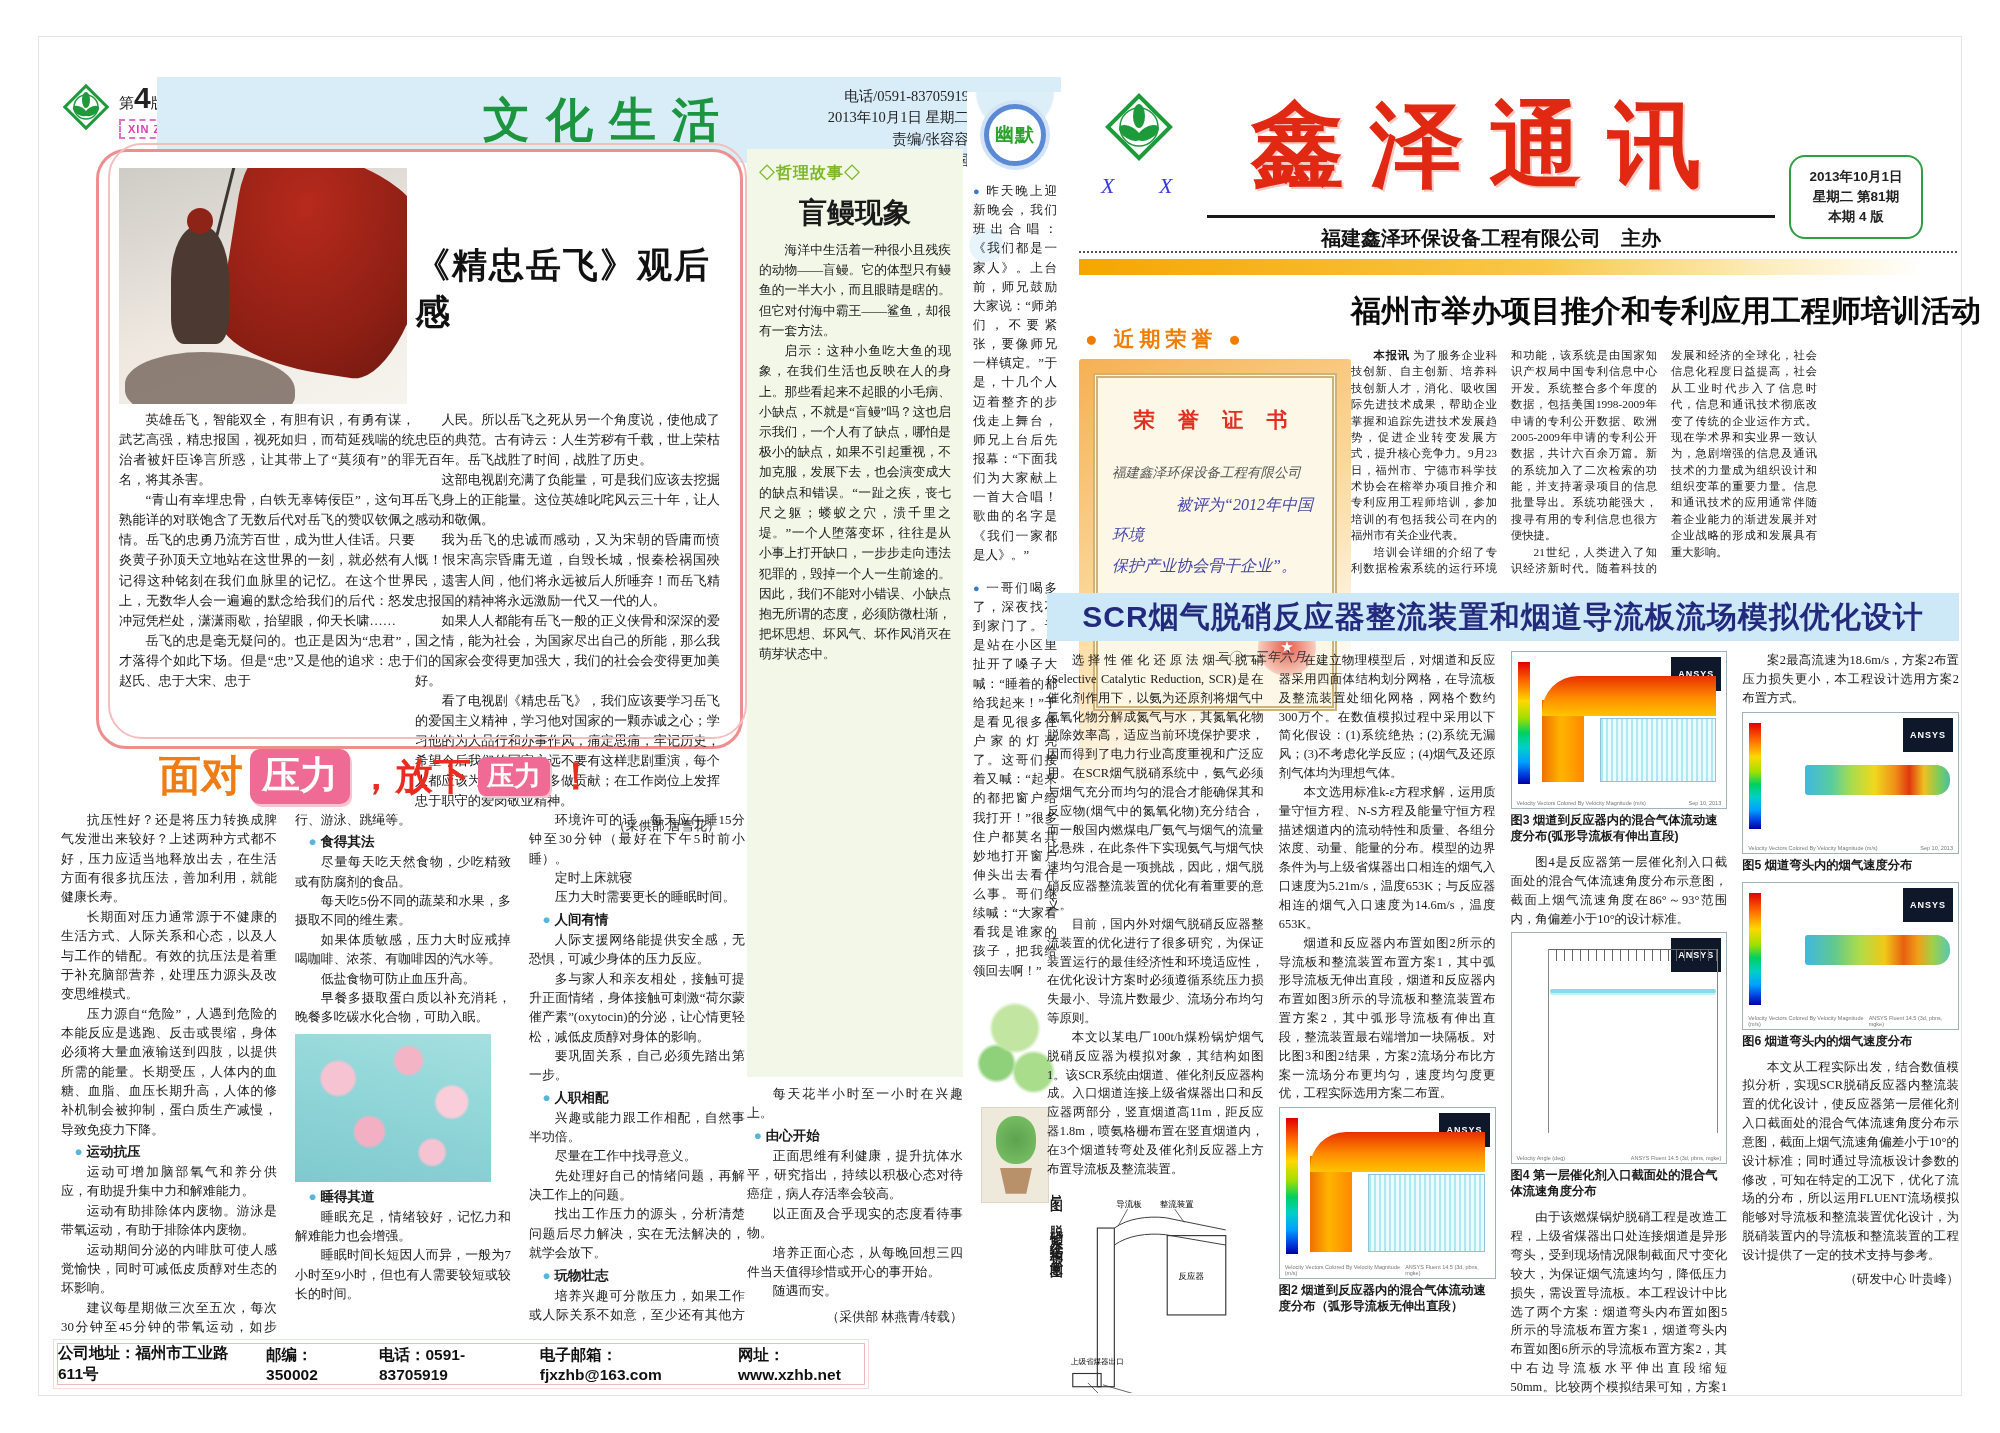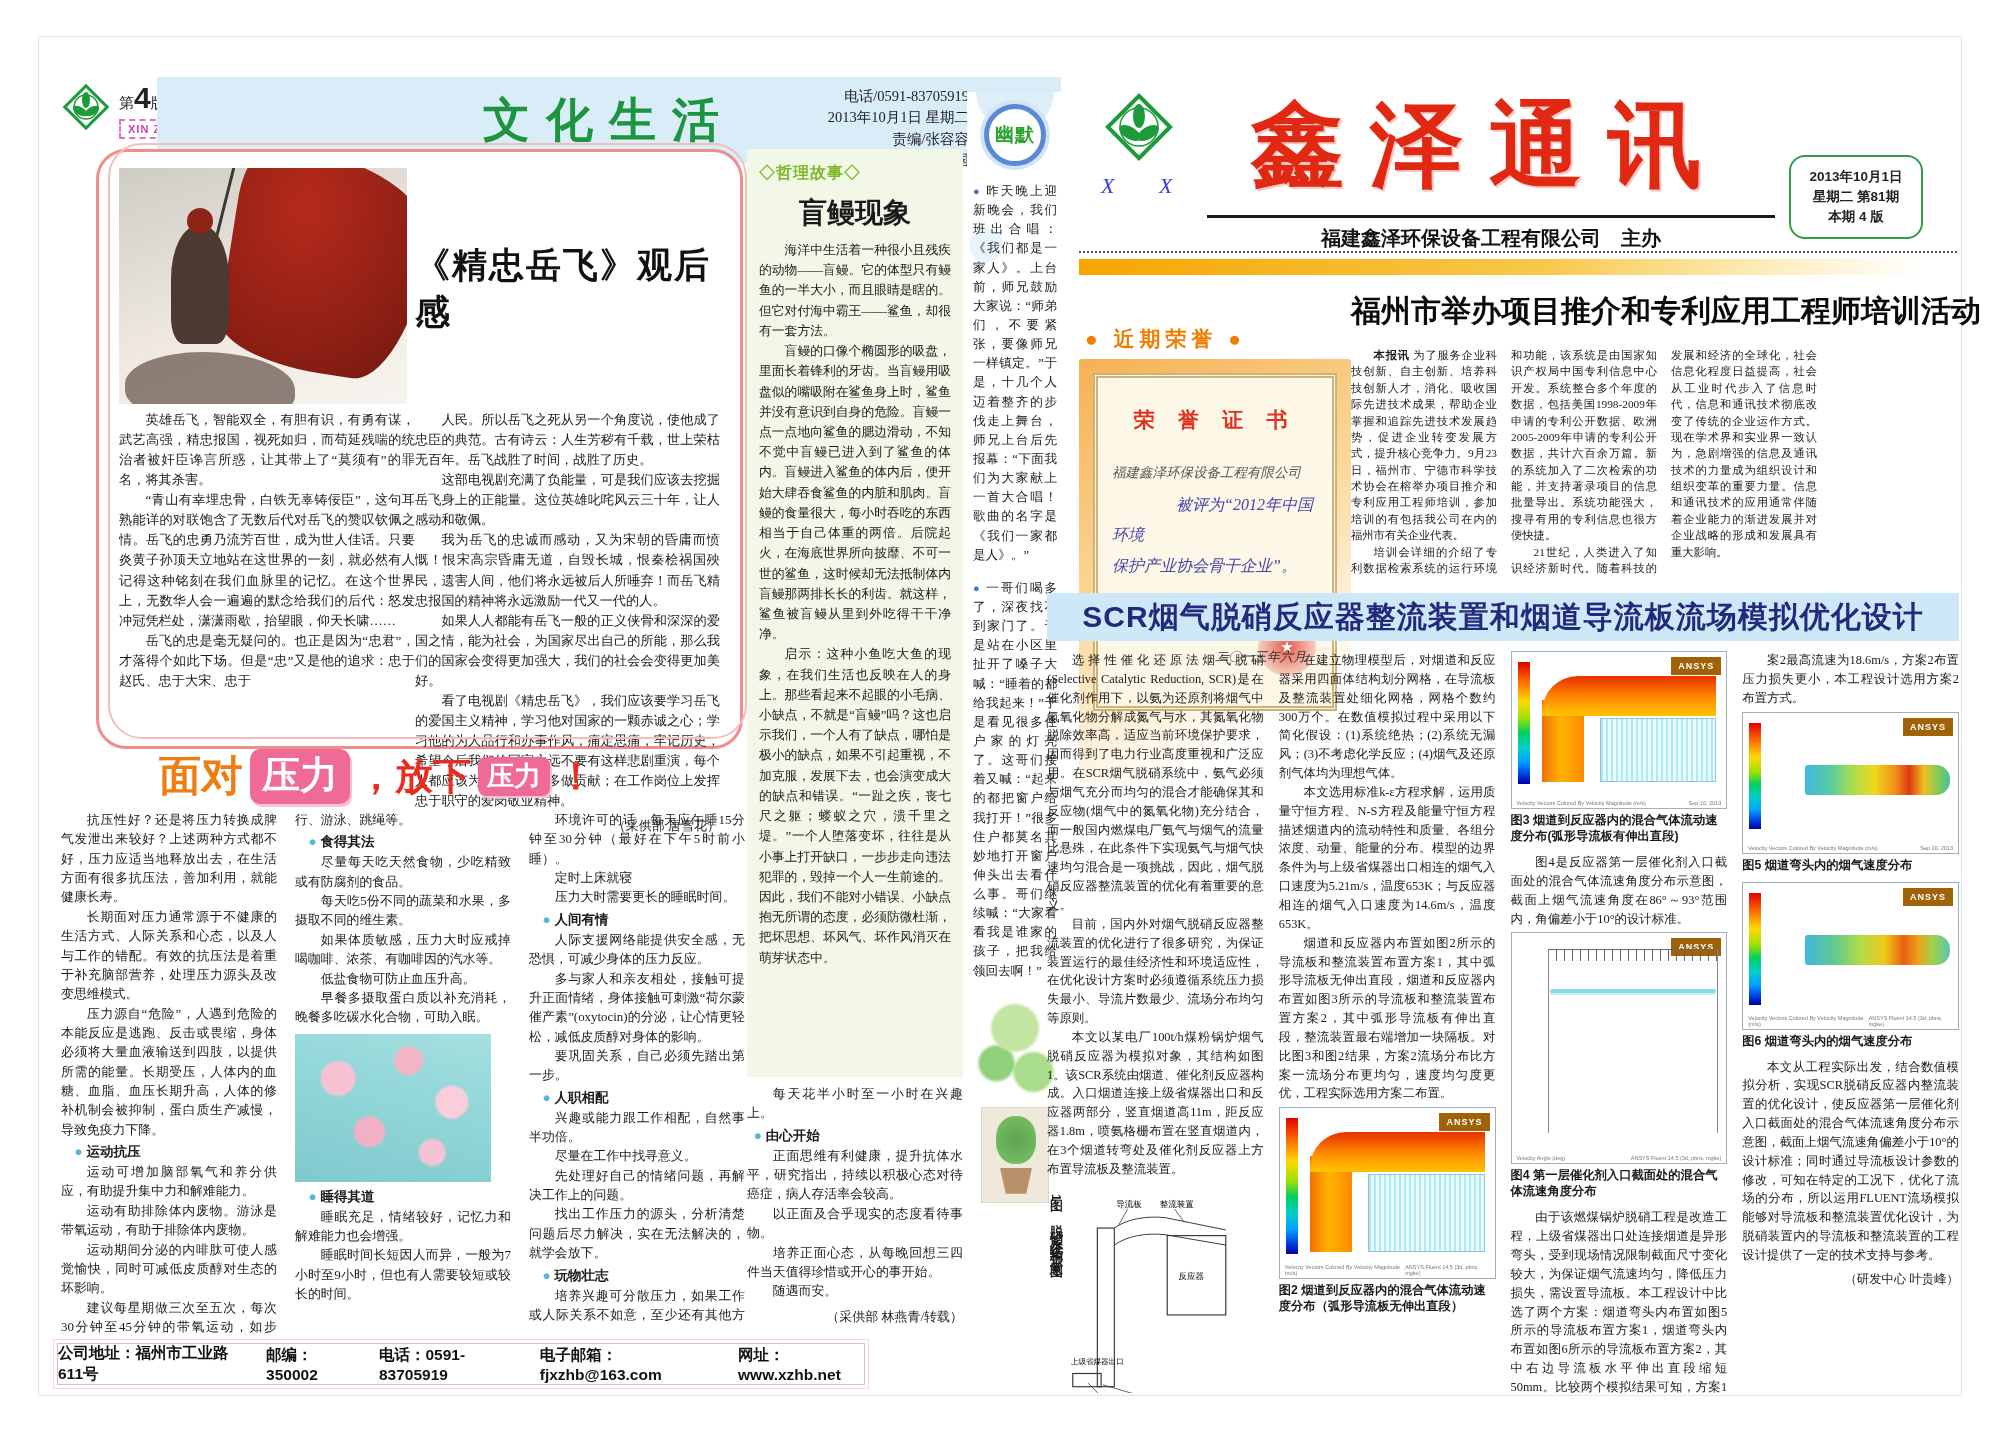--- a/index.html
+++ b/index.html
@@ -108,21 +108,21 @@
   
   .scr-banner { left:1008px; top:556px; width:912px; height:48px; background:#cde9f7; display:flex; align-items:center; justify-content:center; font-family:"Liberation Sans",sans-serif; font-size:30px; font-weight:bold; color:#232a7e; letter-spacing:1px; white-space:nowrap; }
   .scr-body { left:1008px; top:614px; width:912px; height:742px; display:flex; gap:15px; overflow:hidden; }
   .scol { flex:1; }
   .scol p { font-size:12.4px; line-height:1.52; text-align:justify; text-indent:2em; }
   .figcap { font-family:"Liberation Sans",sans-serif; font-weight:bold; font-size:12.3px; line-height:1.3; margin:4px 0 8px; text-align:left; }
 
   
   .cfd { position:relative; border:1px solid #9fb2bb; background:#fff; overflow:hidden; margin-top:4px; }
   .cbar { position:absolute; left:6px; top:10px; bottom:24px; width:12px; background:linear-gradient(180deg,#e00000,#ff6a00 16%,#ffd800 32%,#a0e000 46%,#00d060 58%,#00d0c8 70%,#00a0ff 82%,#0040e0 92%,#0000a0); }
-  .ansys { position:absolute; right:5px; top:5px; background:#a16207; color:#fff; font-family:"Liberation Sans",sans-serif; font-size:9px; font-weight:bold; padding:4px 7px; letter-spacing:1px; }
+  .ansys { position:absolute; right:5px; top:5px; background:#0f172a; color:#fff; font-family:"Liberation Sans",sans-serif; font-size:9px; font-weight:bold; padding:12px 7px; letter-spacing:1px; }
   .figfoot { position:absolute; left:5px; right:5px; bottom:2px; display:flex; justify-content:space-between; font-family:"Liberation Sans",sans-serif; font-size:5.5px; color:#777; }
   .vduct { position:absolute; left:30px; top:48px; width:42px; bottom:26px; background:linear-gradient(90deg,#f07000,#ffb400 45%,#ff8800); }
   .hduct { position:absolute; left:30px; top:24px; right:10px; height:40px; border-top-left-radius:36px; background:linear-gradient(180deg,#e83000,#ff8c00 55%,#ffc400); }
   .react { position:absolute; left:88px; top:66px; right:10px; bottom:26px; background:repeating-linear-gradient(90deg,#aee8f2 0 2px,#eafcff 2px 5px); border:1px solid #8fc3d8; }
   .comb { position:absolute; left:36px; right:8px; top:16px; height:12px; border-top:1px solid #666; background:repeating-linear-gradient(90deg,#666 0 1px,transparent 1px 8px); }
   .pframe { position:absolute; left:36px; right:8px; top:16px; bottom:30px; border-left:1px solid #888; border-right:1px solid #888; }
   .wave { position:absolute; left:38px; right:10px; top:56px; height:4px; background:#86dcee; border-radius:3px; box-shadow:0 2px 0 #c6f0f8; }
   .band { position:absolute; left:62px; right:8px; top:52px; height:30px; border-radius:3px 14px 14px 3px; background:linear-gradient(90deg,#40b8e0,#58cca0 18%,#a8dc50 32%,#f0d81c 48%,#f09018 62%,#e03810 72%,#f0c020 82%,#80cc58 92%,#48c0a0); }
   .band.v2 { background:linear-gradient(90deg,#40b8e0,#60c890 20%,#b0dc48 38%,#f0c818 55%,#e86010 68%,#f0a018 78%,#a0d048 88%,#58c8b0); }
   .fig1wrap { display:flex; margin-top:10px; gap:4px; }
@@ -181,21 +181,20 @@
         <p>看了电视剧《精忠岳飞》，我们应该要学习岳飞的爱国主义精神，学习他对国家的一颗赤诚之心；学习他的为人品行和办事作风，痛定思痛，牢记历史，希望今后我们的国家永远不要有这样悲剧重演，每个人都应该为国家积极的多做贡献；在工作岗位上发挥忠于职守的爱岗敬业精神。</p>
         <div class="sig">（采供部 唐雪花）</div>
       </div>
     </div>
   </div>
 
   <div class="abs zheli">
     <div class="zl-tag">◇哲理故事◇</div>
     <div class="zl-title">盲鳗现象</div>
     <p>海洋中生活着一种很小且残疾的动物——盲鳗。它的体型只有鳗鱼的一半大小，而且眼睛是瞎的。但它对付海中霸王——鲨鱼，却很有一套方法。</p>
-    <p>盲鳗的口像个椭圆形的吸盘，里面长着锋利的牙齿。当盲鳗用吸盘似的嘴吸附在鲨鱼身上时，鲨鱼并没有意识到自身的危险。盲鳗一点一点地向鲨鱼的腮边滑动，不知不觉中盲鳗已进入到了鲨鱼的体内。盲鳗进入鲨鱼的体内后，便开始大肆吞食鲨鱼的内脏和肌肉。盲鳗的食量很大，每小时吞吃的东西相当于自己体重的两倍。后院起火，在海底世界所向披靡、不可一世的鲨鱼，这时候却无法抵制体内盲鳗那两排长长的利齿。就这样，鲨鱼被盲鳗从里到外吃得干干净净。</p>
     <p>启示：这种小鱼吃大鱼的现象，在我们生活也反映在人的身上。那些看起来不起眼的小毛病、小缺点，不就是“盲鳗”吗？这也启示我们，一个人有了缺点，哪怕是极小的缺点，如果不引起重视，不加克服，发展下去，也会演变成大的缺点和错误。“一趾之疾，丧七尺之躯；蝼蚁之穴，溃千里之堤。”一个人堕落变坏，往往是从小事上打开缺口，一步步走向违法犯罪的，毁掉一个人一生前途的。因此，我们不能对小错误、小缺点抱无所谓的态度，必须防微杜渐，把坏思想、坏风气、坏作风消灭在萌芽状态中。</p>
   </div>
 
   <div class="abs humor">
     <div class="h-badge">幽默</div>
     <p class="joke">昨天晚上迎新晚会，我们班出合唱：《我们都是一家人》。上台前，师兄鼓励大家说：“师弟们，不要紧张，要像师兄一样镇定。”于是，十几个人迈着整齐的步伐走上舞台，师兄上台后先报幕：“下面我们为大家献上一首大合唱！歌曲的名字是《我们一家都是人》。”</p>
     <p class="joke">一哥们喝多了，深夜找不到家门了。于是站在小区里扯开了嗓子大喊：“睡着的都给我起来！”于是看见很多住户家的灯亮了。这哥们接着又喊：“起来的都把窗户给我打开！”很多住户都莫名其妙地打开窗户伸头出去看什么事。哥们继续喊：“大家看看我是谁家的孩子，把我给领回去啊！”</p>
     <div class="h-flower"></div>
     <div class="h-pot"></div>
   </div>

